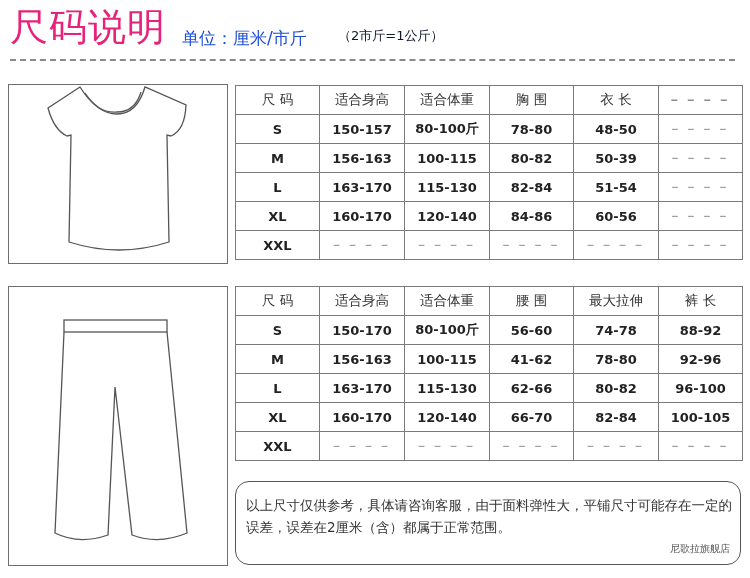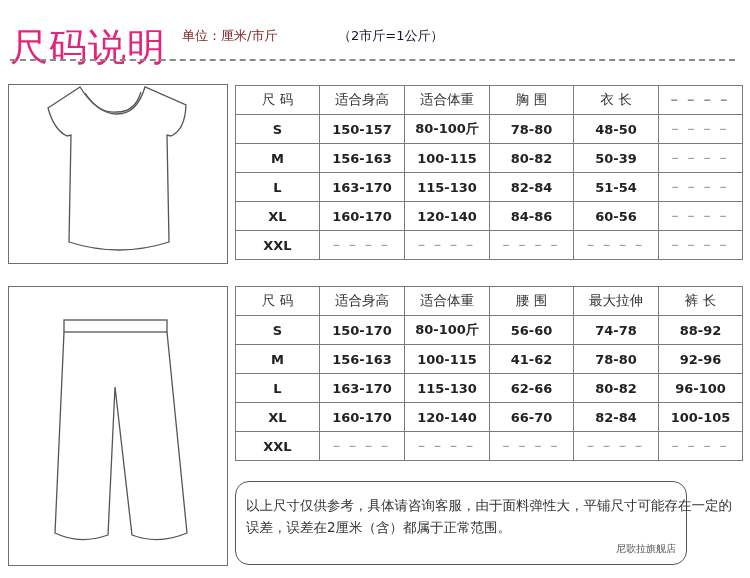--- a/index.html
+++ b/index.html
@@ -1,32 +1,32 @@
 <!DOCTYPE html>
 <html><head>
 <meta charset="utf-8">
 <style>
   html, body { margin:0; padding:0; background:#ffffff; }
   body { width:750px; height:578px; position:relative; overflow:hidden;
          font-family:"DejaVu Sans","Liberation Sans",sans-serif; color:#222; }
   .title { position:absolute; left:10px; top:4px; font-size:38px; color:#e5237a;
-           letter-spacing:1px; line-height:46px; font-weight:normal;margin-top:20px; }
-  .unit { position:absolute; left:182px; top:27px; font-size:13px; color:#7f1d1d;text-align:center; }
+           letter-spacing:1px; line-height:46px; font-weight:normal; }
+  .unit { position:absolute; left:182px; top:27px; font-size:17px; color:#1d4ed8;text-align:center; }
   .conv { position:absolute; left:338px; top:27px; font-size:13px; color:#0f172a; }
   .dash-line { position:absolute; left:10px; top:59px; width:725px; height:0;
                border-top:2px dashed #8a8a8a; }
   .pic-box { position:absolute; border:1px solid #6e6e6e; background:#fff; }
   .pic-box svg { position:absolute; left:0; top:0; }
   table.sz { position:absolute; border-collapse:collapse; table-layout:fixed; }
   table.sz td { border:1.5px solid #7a7a7a; text-align:center; vertical-align:middle;
                 font-size:13px; padding:0; height:28px; }
   table.sz tr.hdr td { font-weight:normal; font-size:13.5px; color:#333;margin-top:12px; }
   table.sz td.b { font-weight:bold; color:#222; }
   table.sz td.dash { color:#777; letter-spacing:3px; font-weight:normal; }
-  .note { position:absolute; left:235px; top:481px; width:452px; height:84px;
+  .note { position:absolute; left:235px; top:481px; width:506px; height:84px;
           border:1.5px solid #555; border-radius:14px; box-sizing:border-box; }
   .note-text { position:absolute; left:10px; top:12px; width:490px; font-size:13.5px;
                line-height:22px; color:#333; }
   .shop { position:absolute; right:10px; bottom:8px; font-size:10px; color:#555;margin-left:32px; }
 </style>
 </head>
 <body>
 
 <div class="title">尺码说明</div>
 <div class="unit">单位：厘米/市斤</div>

